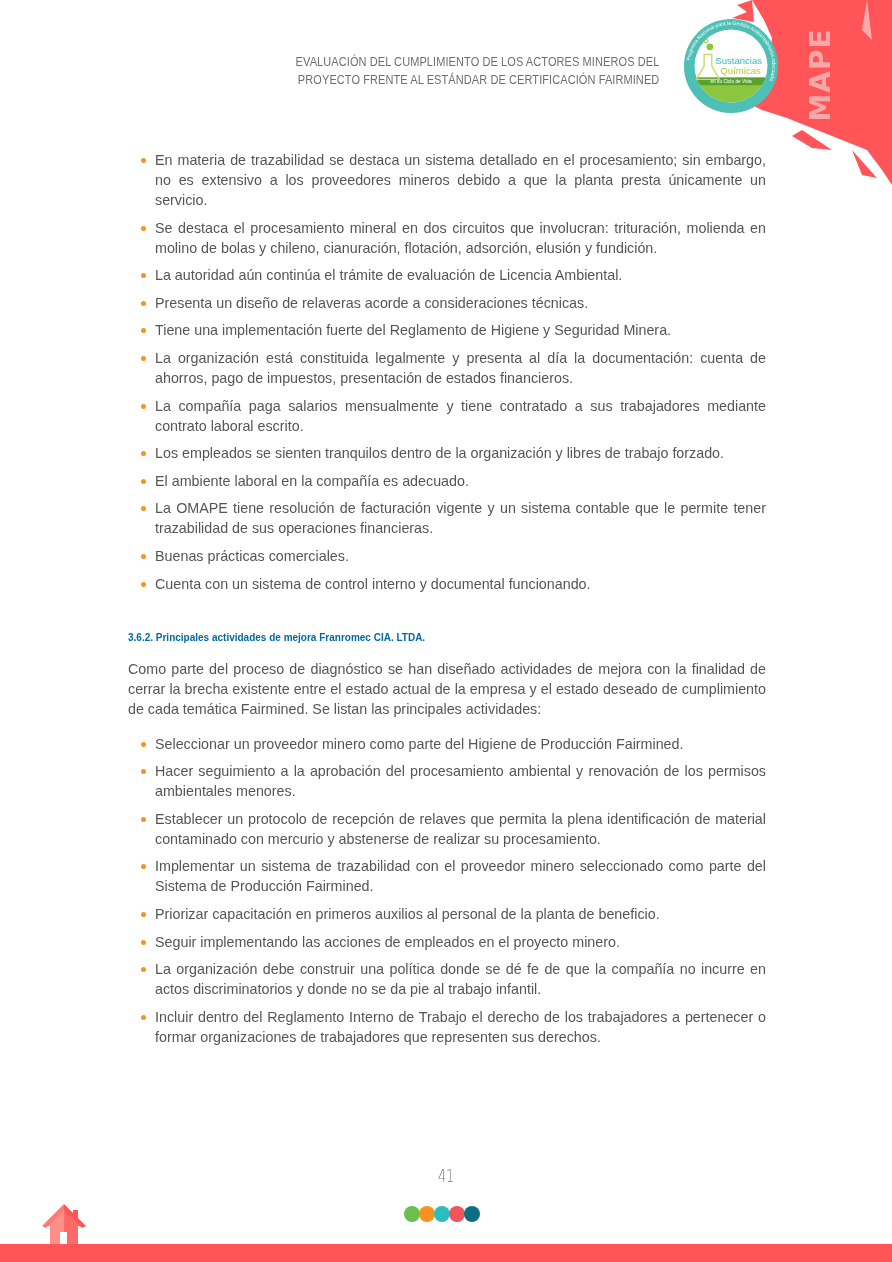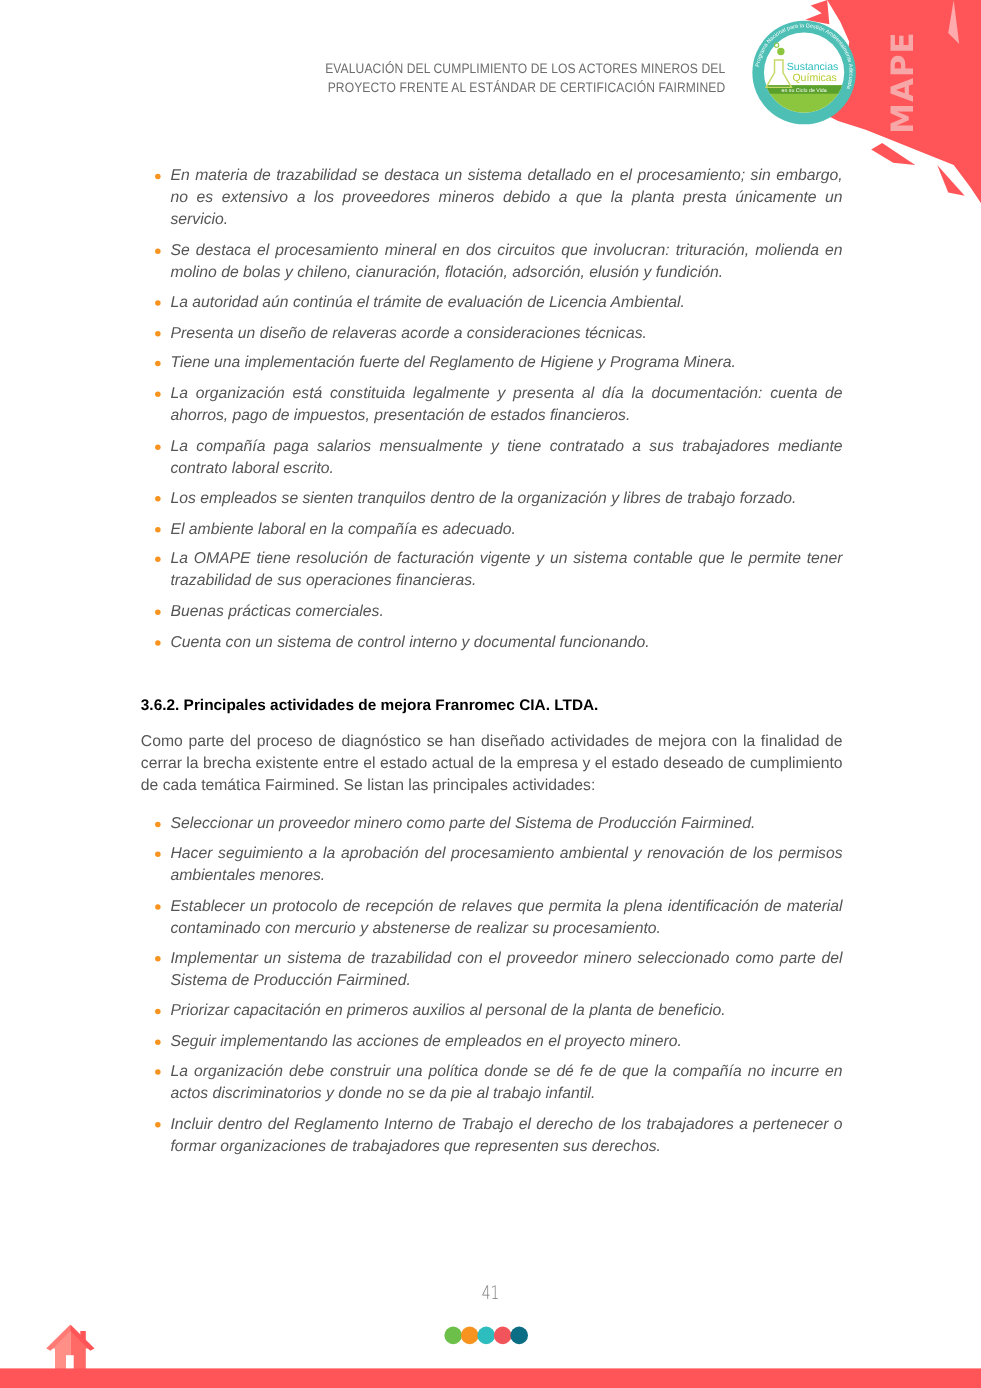--- a/index.html
+++ b/index.html
@@ -25,31 +25,31 @@
     font-size: 12.5px; line-height: 18px; color: #6d6d6d;
     letter-spacing: 0.1px; transform: scaleX(0.88); transform-origin: right center;
     white-space: nowrap;
   }
   .logo {
     position: absolute; left: 683px; top: 18px; width: 96px; height: 96px;
   }
   .content {
     position: absolute; left: 128px; top: 150px; width: 638px;
   }
-  ul.bullets { list-style: none; margin: 0; padding: 0 0 0 27px; font-style: italic; }
+  ul.bullets { list-style: none; margin: 0; padding: 0 0 0 27px; }
   ul.bullets li {
     position: relative; font-size: 14.3px; line-height: 20px;
     margin-bottom: 7.6px; text-align: justify; color: #555;
   }
   ul.bullets li::before {
     content: ""; position: absolute; left: -14px; top: 8px;
     width: 5px; height: 5px; border-radius: 50%; background: #f7931e;
   }
   .section-heading {
-    margin: 38px 0 0 0; color: #000000; font-weight: bold; font-size: 14px;
+    margin: 38px 0 0 0; color: #0369a1; font-weight: bold; font-size: 10px;
   }
   .intro-para {
     margin: 16px 0 15px 0; font-size: 14.3px; line-height: 20px; text-align: justify;
   }
   .page-number {
     position: absolute; left: 0; width: 892px; top: 1166px; text-align: center;
     font-size: 17px; color: #777; font-family: "DejaVu Sans", sans-serif;
     font-weight: 200; transform: scaleX(0.75);
   }
   .dots { position: absolute; left: 404px; top: 1206px; display: flex; }
@@ -103,35 +103,35 @@
   <text x="60" y="58" font-size="10" fill="#b5cc2e" text-anchor="middle" font-family="Liberation Sans, sans-serif">Químicas</text>
   <text x="50" y="68" font-size="5" fill="#ffffff" text-anchor="middle" font-family="Liberation Sans, sans-serif">en su Ciclo de Vida</text>
 </svg>
 
 <div class="content">
   <ul class="bullets">
     <li>En materia de trazabilidad se destaca un sistema detallado en el procesamiento; sin embargo, no es extensivo a los proveedores mineros debido a que la planta presta únicamente un servicio.</li>
     <li>Se destaca el procesamiento mineral en dos circuitos que involucran: trituración, molienda en molino de bolas y chileno, cianuración, flotación, adsorción, elusión y fundición.</li>
     <li>La autoridad aún continúa el trámite de evaluación de Licencia Ambiental.</li>
     <li>Presenta un diseño de relaveras acorde a consideraciones técnicas.</li>
-    <li>Tiene una implementación fuerte del Reglamento de Higiene y Programa Minera.</li>
+    <li>Tiene una implementación fuerte del Reglamento de Higiene y Seguridad Minera.</li>
     <li>La organización está constituida legalmente y presenta al día la documentación: cuenta de ahorros, pago de impuestos, presentación de estados financieros.</li>
     <li>La compañía paga salarios mensualmente y tiene contratado a sus trabajadores mediante contrato laboral escrito.</li>
     <li>Los empleados se sienten tranquilos dentro de la organización y libres de trabajo forzado.</li>
     <li>El ambiente laboral en la compañía es adecuado.</li>
     <li>La OMAPE tiene resolución de facturación vigente y un sistema contable que le permite tener trazabilidad de sus operaciones financieras.</li>
     <li>Buenas prácticas comerciales.</li>
     <li>Cuenta con un sistema de control interno y documental funcionando.</li>
   </ul>
 
   <div class="section-heading">3.6.2. Principales actividades de mejora Franromec CIA. LTDA.</div>
   <p class="intro-para">Como parte del proceso de diagnóstico se han diseñado actividades de mejora con la finalidad de cerrar la brecha existente entre el estado actual de la empresa y el estado deseado de cumplimiento de cada temática Fairmined. Se listan las principales actividades:</p>
 
   <ul class="bullets">
-    <li>Seleccionar un proveedor minero como parte del Sistema de Producción Fairmined.</li>
+    <li>Seleccionar un proveedor minero como parte del Higiene de Producción Fairmined.</li>
     <li>Hacer seguimiento a la aprobación del procesamiento ambiental y renovación de los permisos ambientales menores.</li>
     <li>Establecer un protocolo de recepción de relaves que permita la plena identificación de material contaminado con mercurio y abstenerse de realizar su procesamiento.</li>
     <li>Implementar un sistema de trazabilidad con el proveedor minero seleccionado como parte del Sistema de Producción Fairmined.</li>
     <li>Priorizar capacitación en primeros auxilios al personal de la planta de beneficio.</li>
     <li>Seguir implementando las acciones de empleados en el proyecto minero.</li>
     <li>La organización debe construir una política donde se dé fe de que la compañía no incurre en actos discriminatorios y donde no se da pie al trabajo infantil.</li>
     <li>Incluir dentro del Reglamento Interno de Trabajo el derecho de los trabajadores a pertenecer o formar organizaciones de trabajadores que representen sus derechos.</li>
   </ul>
 </div>
 

